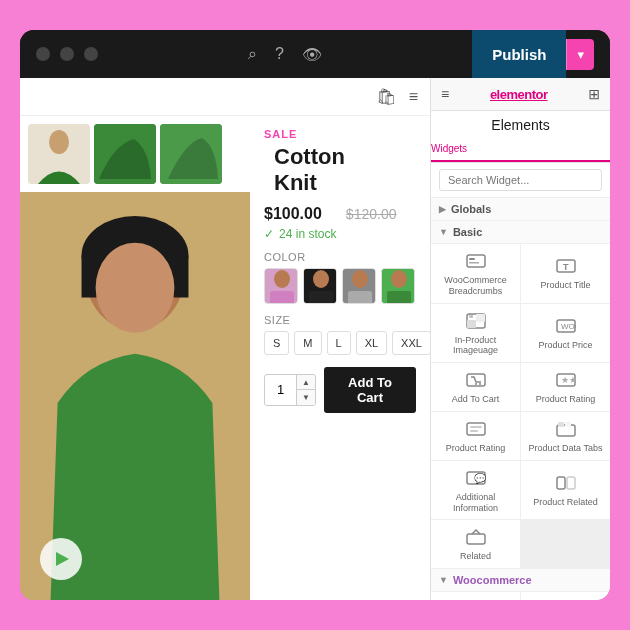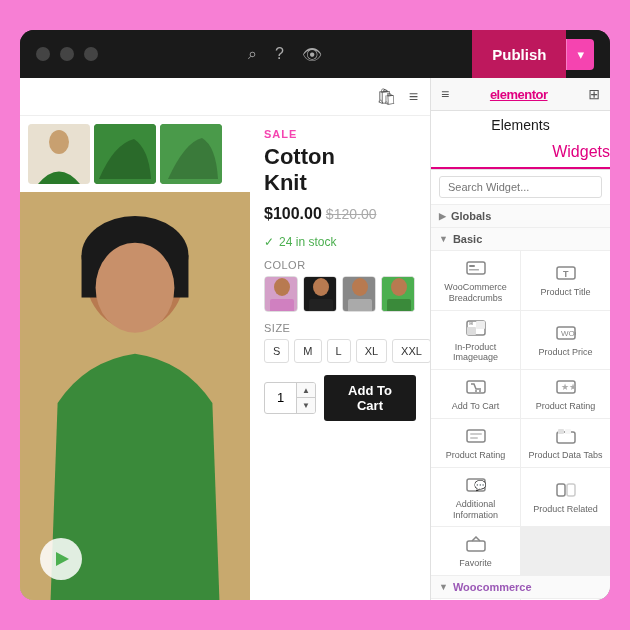--- a/index.html
+++ b/index.html
@@ -53,21 +53,21 @@
       color: #aaa;
       font-size: 16px;
       cursor: pointer;
     }
     .toolbar-right {
       display: flex;
       align-items: center;
       gap: 0;
     }
     .publish-btn {
-      background: #be185d;
+      background: #0c4a6e;
       color: white;
       border: none;
       padding: 20px 20px;
       font-size: 15px;
       font-weight: 600;
       cursor: pointer;
       border-radius: 4px 0 0 4px;
     }
     .publish-dropdown {
       background: #f544b0;
@@ -178,26 +178,27 @@
       font-weight: 700;
       letter-spacing: 1px;
       margin-bottom: 4px;
     }
     .product-title {
       font-size: 22px;
       font-weight: 700;
       color: #1a1a1a;
       line-height: 1.2;
       margin-bottom: 8px;
+      margin-left: 10px;
     }
     .price-row {
       display: flex;
       align-items: center;
-      gap: 4px;
-      margin-bottom: 12px;
+      gap: 24px;
+      margin-bottom: 4px;
     }
     .current-price {
       font-size: 16px;
       font-weight: 600;
       color: #1a1a1a;
     }
     .original-price {
       font-size: 14px;
       color: #aaa;
       text-decoration: line-through;
@@ -339,23 +340,23 @@
       font-weight: 400;
       color: #1a1a1a;
       padding: 6px 0 4px;
     }
     .panel-tabs {
       display: flex;
       border-bottom: 1px solid #e0e0e0;
     }
     .panel-tab {
       flex: 1;
-      text-align: right;
+      text-align: left;
       padding: 6px 0;
-      font-size: 16px;
+      font-size: 10px;
       color: #888;
       cursor: pointer;
       border-bottom: 2px solid transparent;
     }
     .panel-tab.active {
       color: #e00080;
       border-bottom: 2px solid #e00080;
     }
     .panel-search {
       padding: 6px 8px;
@@ -715,21 +716,21 @@
             <span class="widget-label">Product Related</span>
           </div>
 
           <div class="widget-item">
             <div class="widget-icon">
               <svg viewBox="0 0 20 16">
                   <rect x="1" y="5" width="18" height="10" rx="2" fill="none" stroke="#888" stroke-width="1.5"></rect>
                   <path d="M6 5 L10 1 L14 5" stroke="#888" stroke-width="1.5" fill="none"></path>
                 </svg>
             </div>
-            <span class="widget-label">Favorite</span>
+            <span class="widget-label">Related</span>
           </div>
         </div>
         <div class="woo-section-header">
           <span class="section-arrow">▼</span>
           <span>Woocommerce</span>
         </div>
         <div class="widget-grid">
 
           <div class="widget-item">
             

